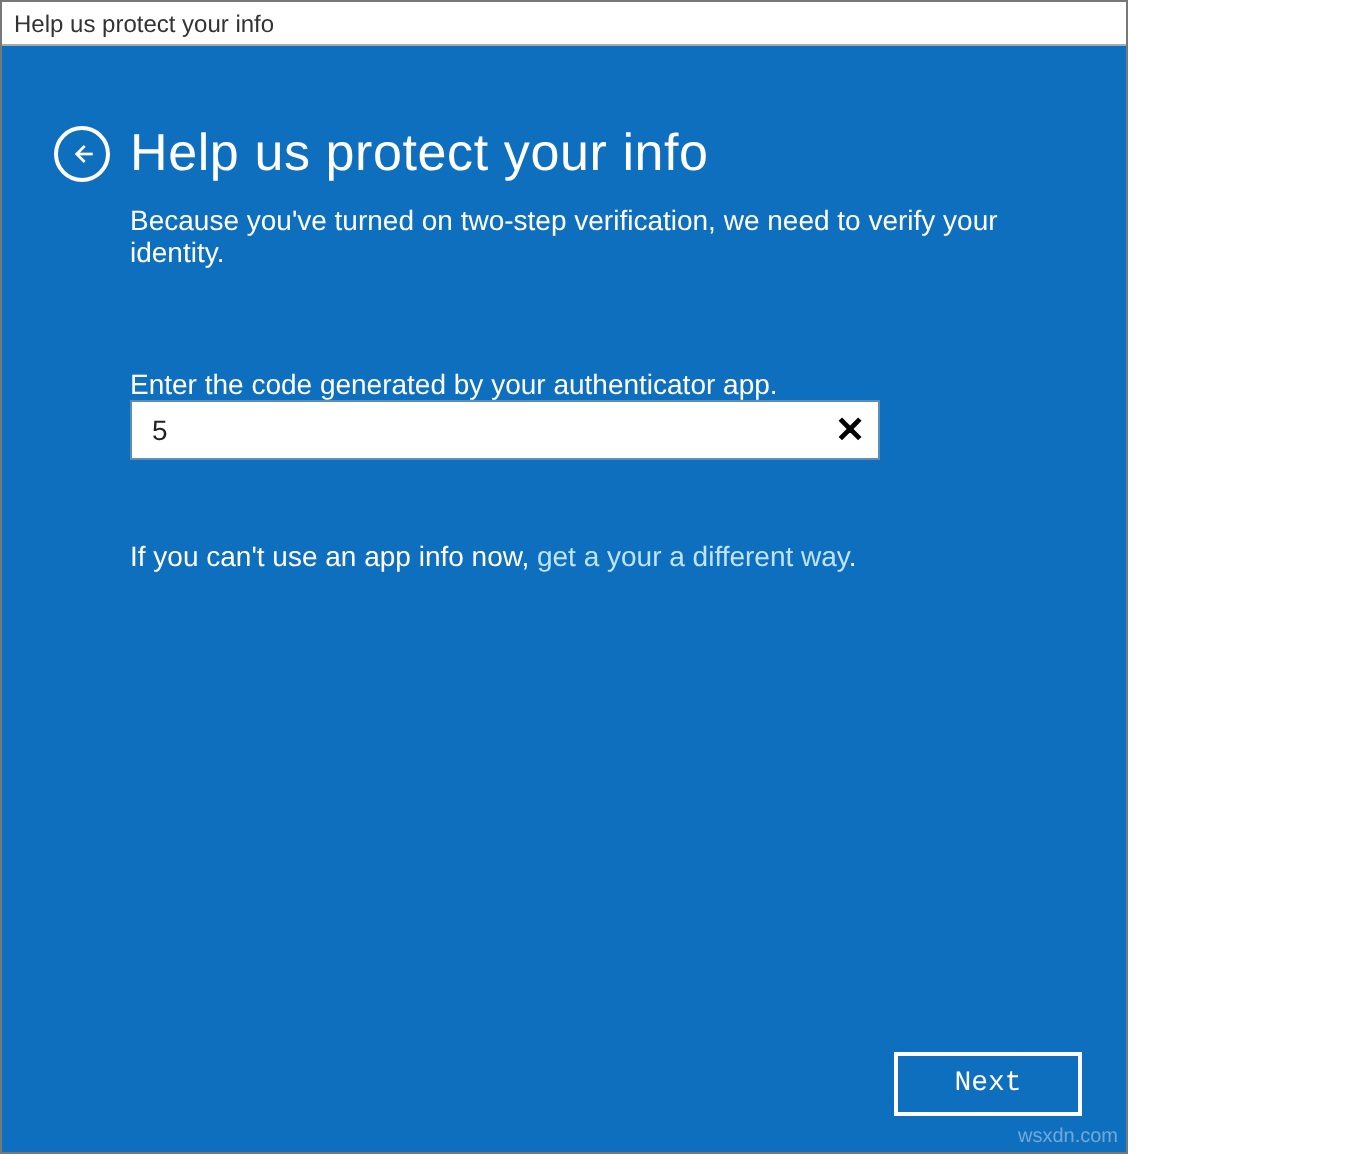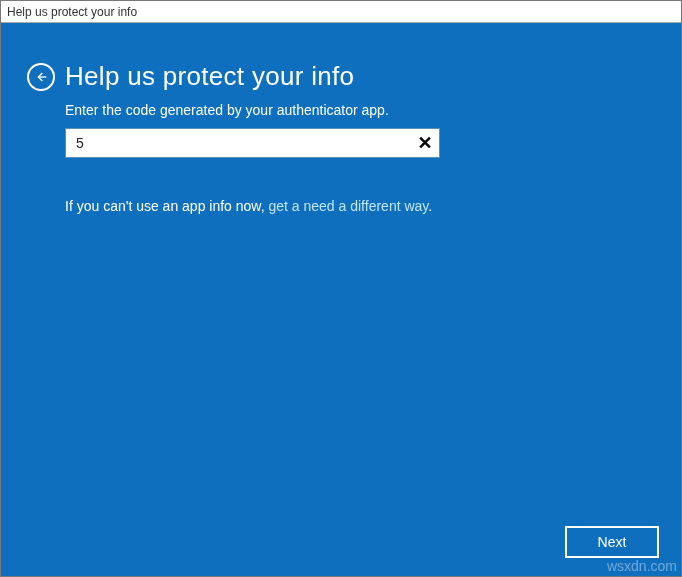--- a/index.html
+++ b/index.html
@@ -8,21 +8,21 @@
       padding: 0;
     }
     body {
       font-family: "Segoe UI", Tahoma, sans-serif;
       width: 682px;
       height: 577px;
       background: #fff;
       overflow: hidden;
     }
     .window {
-      width: 682px;
+      width: 564px;
       height: 577px;
       border: 1px solid #777;
       display: flex;
       flex-direction: column;
     }
     .titlebar {
       height: 22px;
       background: #fff;
       border-bottom: 1px solid #aaa;
       display: flex;
@@ -70,21 +70,20 @@
     .indent {
       padding-left: 38px;
     }
     .subtitle {
       font-size: 14px;
       font-weight: 400;
       margin-bottom: 50px;
     }
     .label {
       font-size: 14px;
-      margin-bottom: 10px;
     }
     .input-wrap {
       position: relative;
       width: 375px;
       height: 30px;
       margin-bottom: 40px;
     }
     .code-input {
       width: 100%;
       height: 100%;
@@ -127,31 +126,31 @@
       display: flex;
       gap: 12px;
     }
     .btn {
       min-width: 94px;
       height: 32px;
       border: 2px solid #fff;
       background: transparent;
       color: #fff;
       font-size: 14px;
-      font-family: Liberation Sans, sans-serif;
+      font-family: Liberation Mono, monospace;
       cursor: pointer;
       display: flex;
       align-items: center;
       justify-content: center;
     }
     .watermark {
       position: absolute;
       right: 4px;
       bottom: 2px;
-      font-size: 14px;
+      font-size: 10px;
       color: rgba(255,255,255,0.4);
       pointer-events: none;
     }
   </style>
 </head>
 <body>
 
 <div class="window">
 
   <div class="titlebar">
@@ -165,32 +164,33 @@
         <svg viewBox="0 0 24 24">
           <polyline points="14 6 8 12 14 18"></polyline>
           <line x1="8" y1="12" x2="20" y2="12"></line>
         </svg>
       </div>
       <div class="page-title">Help us protect your info</div>
     </div>
 
     <div class="indent">
 
+      <div class="subtitle">Because you've turned on two-step verification, we need to verify your identity.</div>
 
       <div class="label">Enter the code generated by your authenticator app.</div>
 
       <div class="input-wrap">
         <input class="code-input" type="text" value="5" style="">
         <div class="clear-btn">
           <span>✕</span>
         </div>
       </div>
 
       <div class="help-text">
-        <span>If you can't use an app info now, </span><a class="link">get a need a different way</a><span>.</span>
+        <span>If you can't use an app info now, </span><a class="link">get a your a different way</a><span>.</span>
       </div>
 
     </div>
 
     <div class="button-row">
       <button class="btn">Next</button>
     </div>
 
     <div class="watermark">wsxdn.com</div>
 

